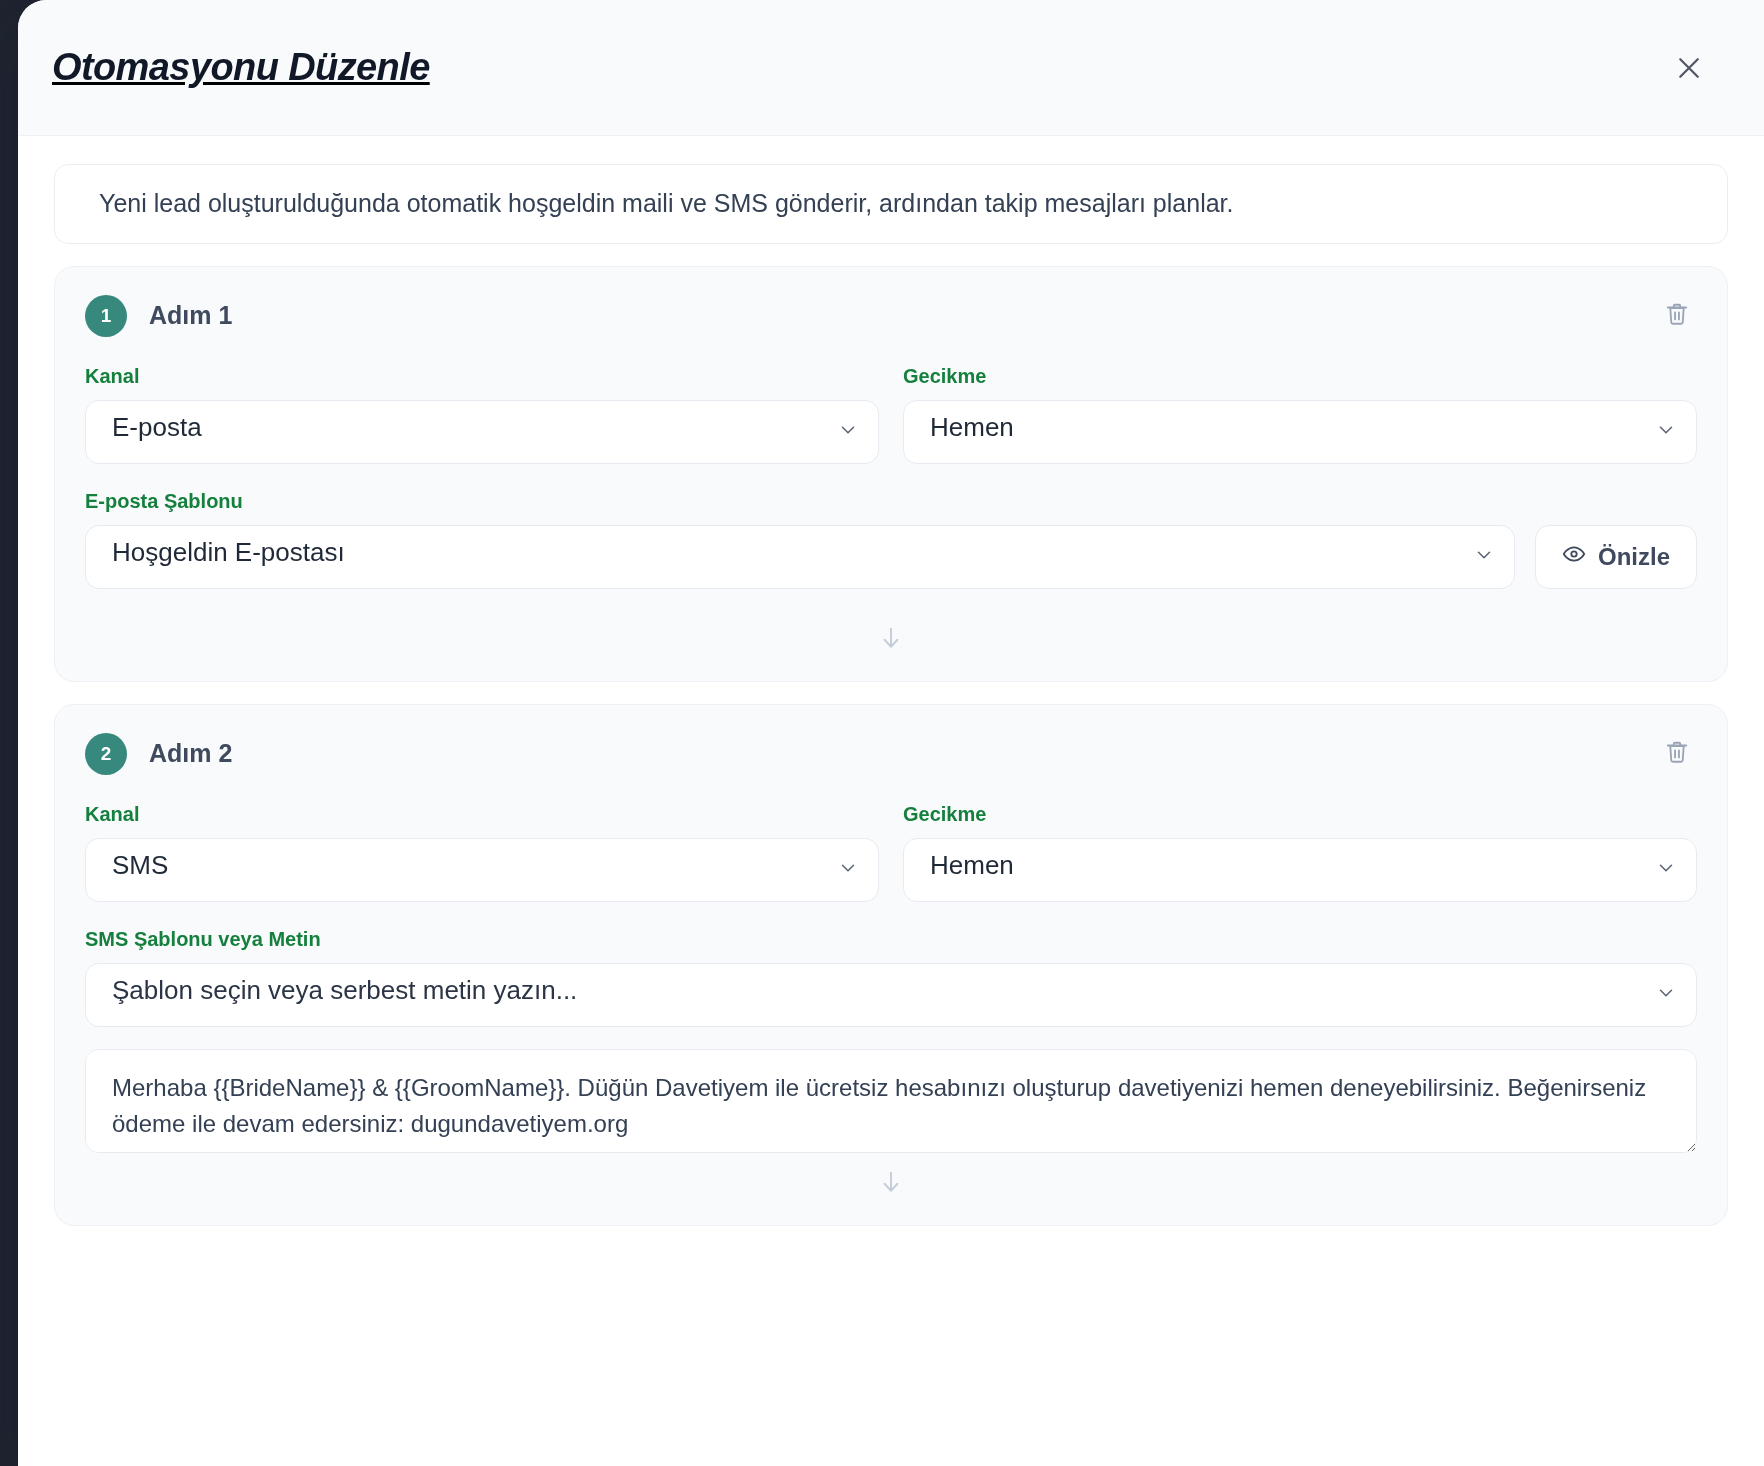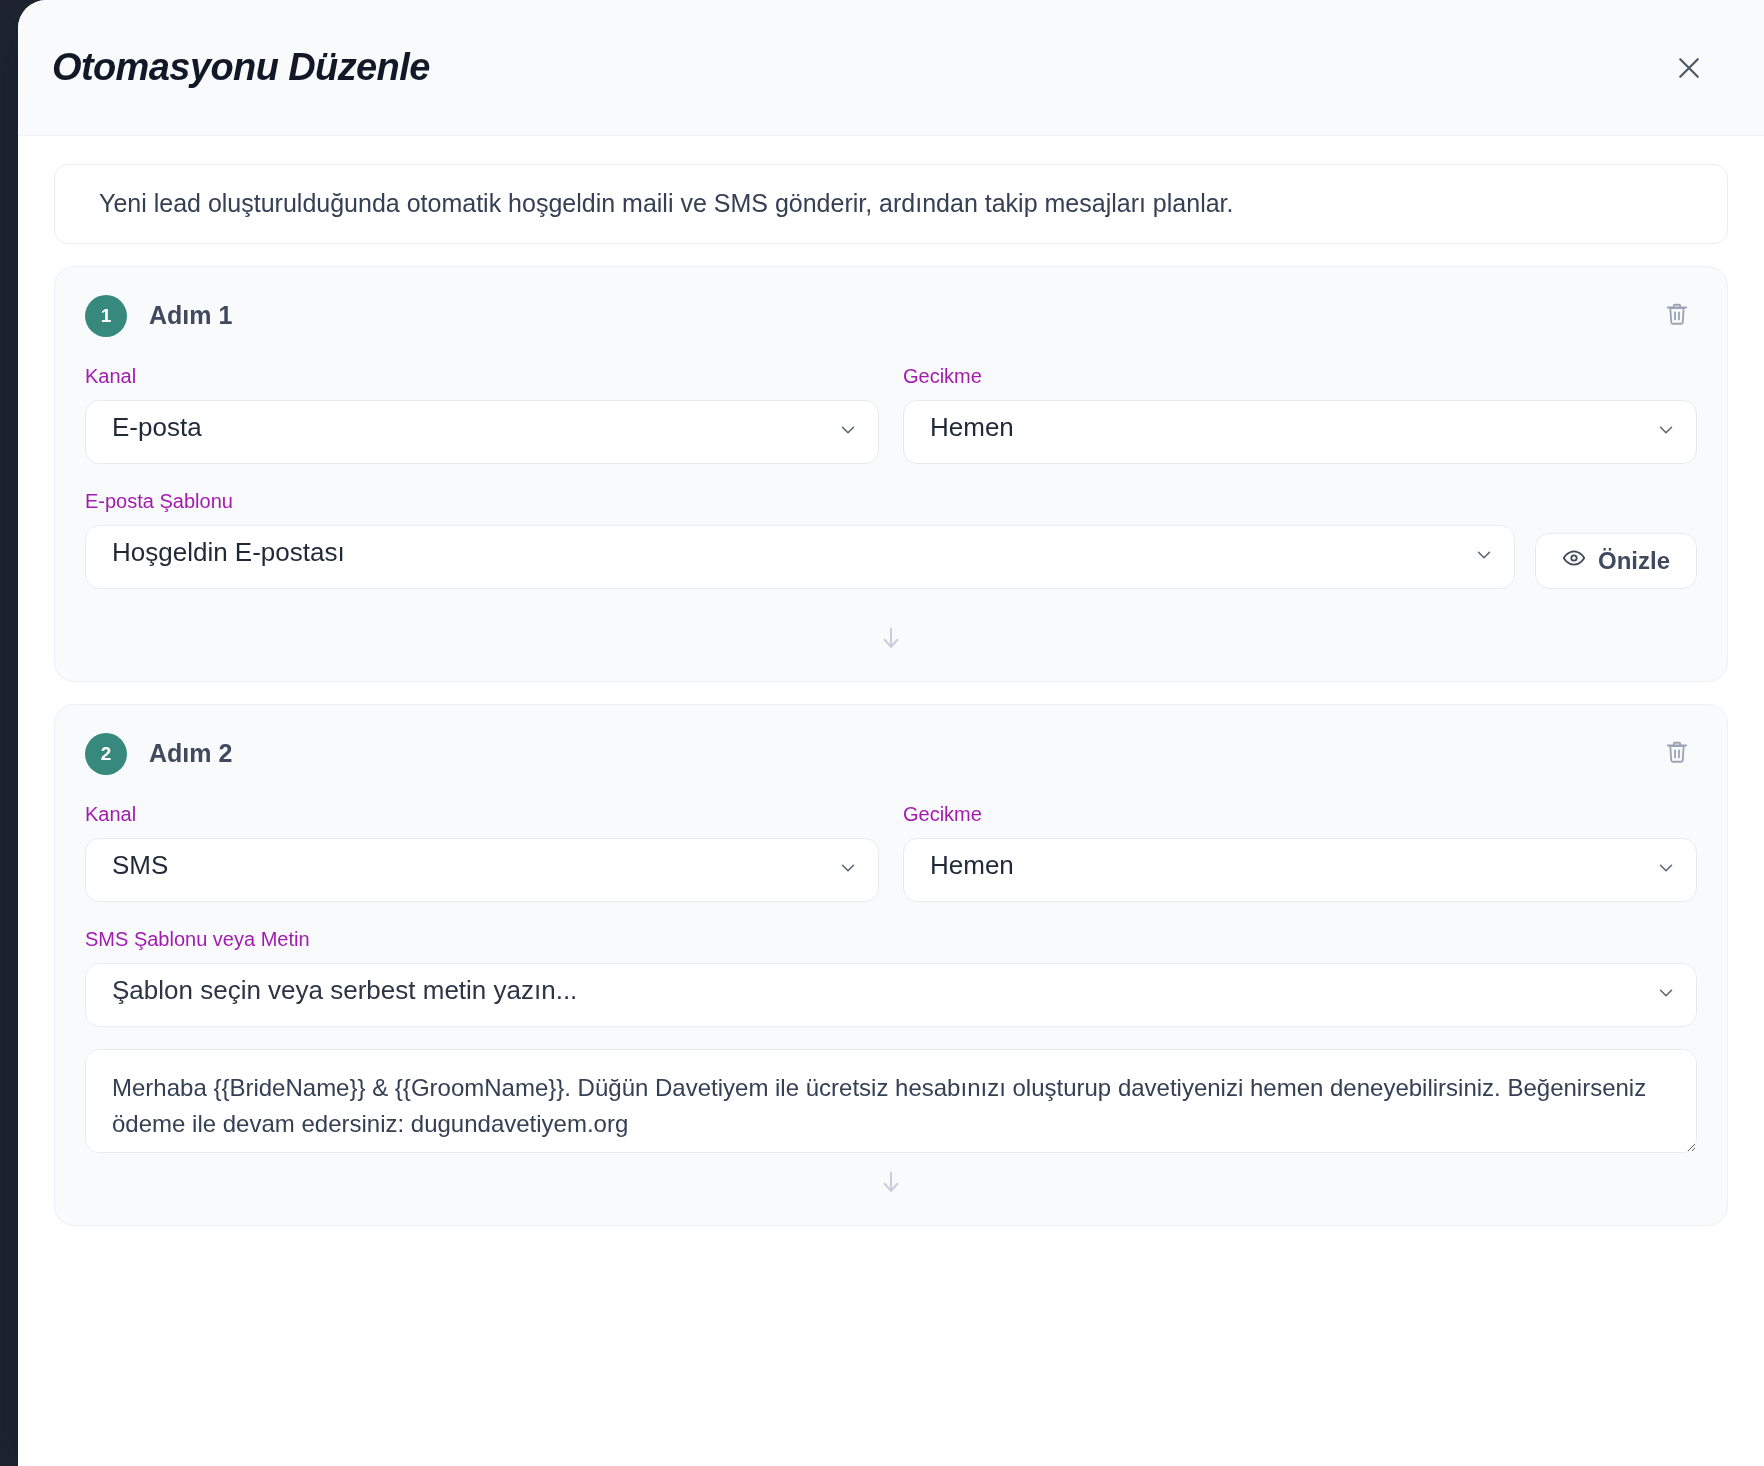--- a/index.html
+++ b/index.html
@@ -28,20 +28,21 @@
   .modal-header {
     position: relative;
     height: 136px;
     background: #f8fafc;
     border-bottom: 1px solid #eef1f6;
     display: flex;
     align-items: center;
     justify-content: space-between;
     padding: 0 52px 0 34px;
     border-top-left-radius: 28px;
+    text-decoration: underline;
   }
   .modal-title {
     font-size: 38px;
     font-weight: 700;
     font-style: italic;
     letter-spacing: -0.6px;
     color: #111827;
     margin: 0;
   }
   .close-btn {
@@ -149,23 +150,23 @@
 
   .field-row {
     display: flex;
     gap: 24px;
     margin-bottom: 26px;
   }
   .field { flex: 1; min-width: 0; }
   .field-label {
     display: block;
     font-size: 20px;
-    color: #a21caf;
+    color: #15803d;
     margin-bottom: 12px;
-    font-weight: 400;
+    font-weight: 700;
   }
   .select-wrap { position: relative; }
   .select-box {
     width: 100%;
     height: 64px;
     border: 1px solid #e7ebf1;
     border-radius: 14px;
     background: #ffffff;
     font-size: 26px;
     color: #1f2937;
@@ -186,21 +187,21 @@
 
   .template-row {
     display: flex;
     gap: 20px;
     align-items: flex-end;
     margin-bottom: 20px;
   }
   .template-row .field { flex: 1; }
   .preview-btn {
     flex: 0 0 auto;
-    height: 56px;
+    height: 64px;
     border: 1px solid #e7ebf1;
     border-radius: 14px;
     background: #ffffff;
     display: inline-flex;
     align-items: center;
     gap: 12px;
     padding: 0 26px;
     font-size: 24px;
     font-weight: 700;
     color: #3f4a5e;

